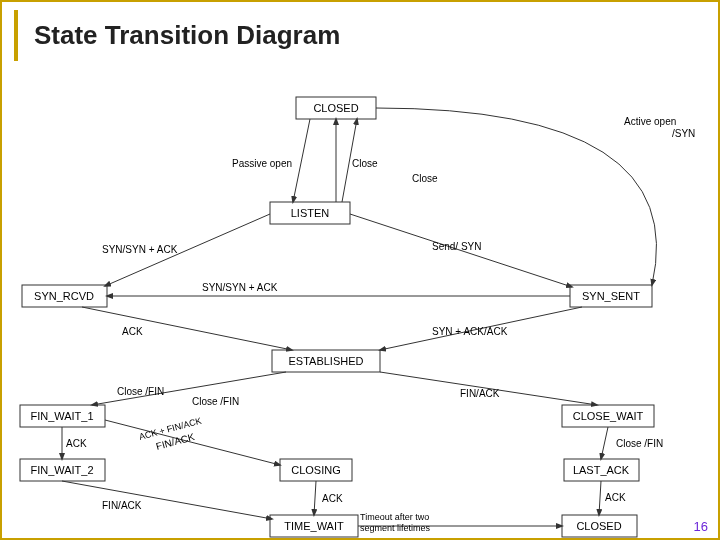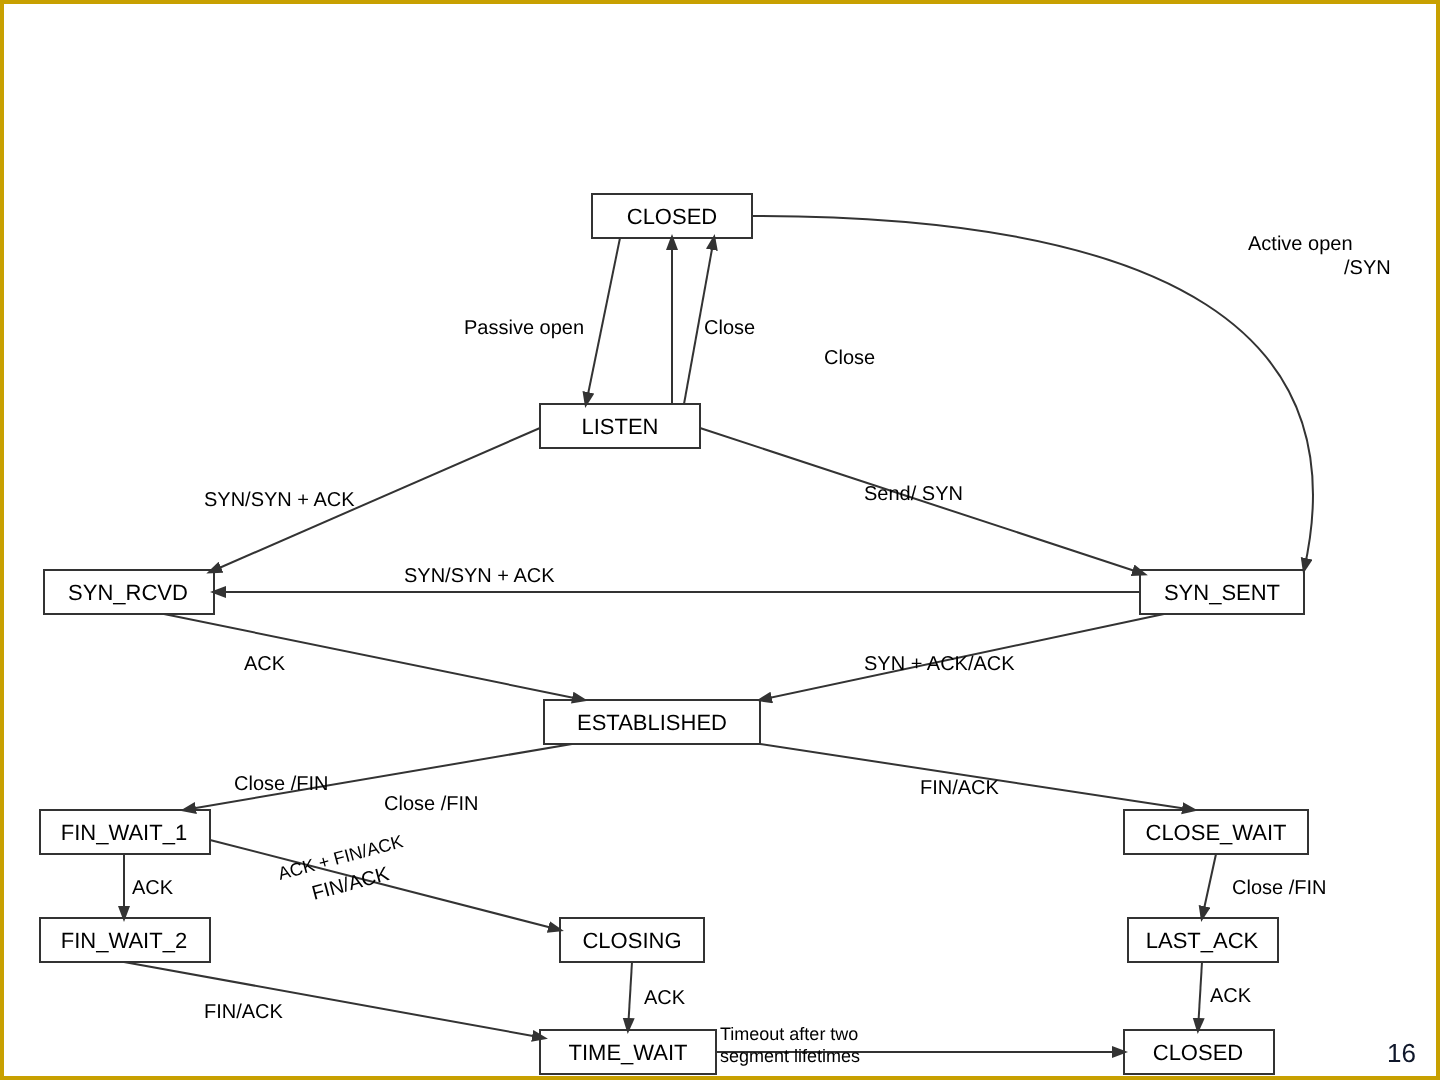--- a/index.html
+++ b/index.html
@@ -35,36 +35,37 @@
       left: 0;
       width: 720px;
       height: 480px;
     }
 
     .page-num {
       position: absolute;
       bottom: 4px;
       right: 10px;
       font-size: 13px;
-      color: #0f172a;
+      color: #6d28d9;
     }
 
     svg.diagram-svg {
       position: absolute;
       top: 0;
       left: 0;
       width: 720px;
       height: 480px;
       overflow: visible;
     }
   </style>
 </head>
 <body>
 
 <div class="page-container">
+  <div class="title">State Transition Diagram</div>
 
   <div class="diagram-area">
     <svg class="diagram-svg">
 
       <defs>
         <marker id="arrow" markerWidth="8" markerHeight="8" refX="6" refY="3" orient="auto">
           <path d="M0,0 L0,6 L8,3 z" fill="#333"></path>
         </marker>
         <marker id="arrow2" markerWidth="8" markerHeight="8" refX="2" refY="3" orient="auto-start-reverse">
           <path d="M0,0 L0,6 L8,3 z" fill="#333"></path>

